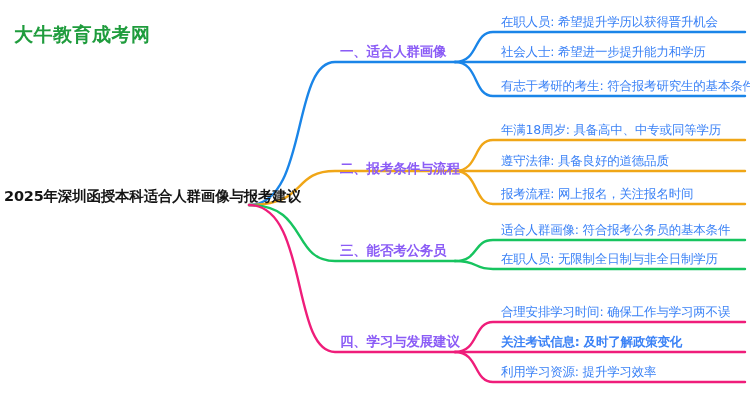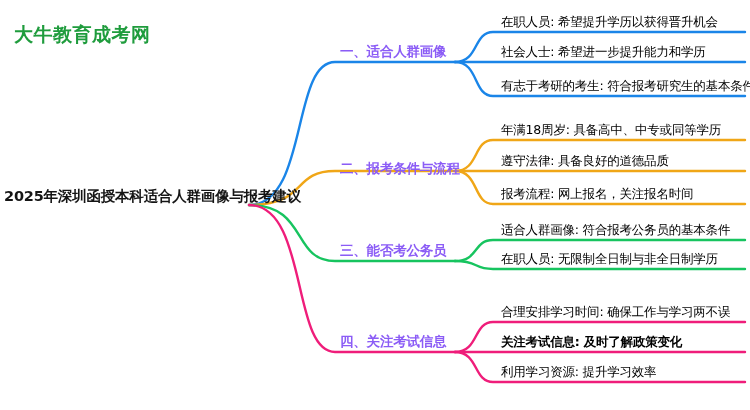--- a/index.html
+++ b/index.html
@@ -117,21 +117,21 @@
     letter-spacing: -0.2px;
   }
   .branch-label {
     font-size: 13.5px;
     font-weight: 600;
     color: #8b5cf6;
     letter-spacing: -0.2px;
   }
   .leaf-label {
     font-size: 12.5px;
-    color: #000000;
+    color: #3b82f6;
     letter-spacing: -0.2px;
   }
 </style>
 </head>
 <body>
 
 <div id="logo">
   <div id="logo-words">
     <div id="logo-title">大牛教育成考网</div>
   </div>
@@ -162,17 +162,17 @@
     <div class="node leaf-label" style="left: 501px; top: 16px;">在职人员: 希望提升学历以获得晋升机会</div>
     <div class="node leaf-label" style="left: 501px; top: 46px;">社会人士: 希望进一步提升能力和学历</div>
     <div class="node leaf-label" style="left: 501px; top: 80px;">有志于考研的考生: 符合报考研究生的基本条件</div>
     <div class="node branch-label" style="left: 340px; top: 162px;">二、报考条件与流程</div>
     <div class="node leaf-label" style="left: 501px; top: 124px;">年满18周岁: 具备高中、中专或同等学历</div>
     <div class="node leaf-label" style="left: 501px; top: 155px;">遵守法律: 具备良好的道德品质</div>
     <div class="node leaf-label" style="left: 501px; top: 188px;">报考流程: 网上报名，关注报名时间</div>
     <div class="node branch-label" style="left: 340px; top: 244px;">三、能否考公务员</div>
     <div class="node leaf-label" style="left: 501px; top: 224px;">适合人群画像: 符合报考公务员的基本条件</div>
     <div class="node leaf-label" style="left: 501px; top: 253px;">在职人员: 无限制全日制与非全日制学历</div>
-    <div class="node branch-label" style="left: 340px; top: 335px;">四、关注考试信息</div>
+    <div class="node branch-label" style="left: 340px; top: 335px;">四、学习与发展建议</div>
     <div class="node leaf-label" style="left: 501px; top: 306px;">合理安排学习时间: 确保工作与学习两不误</div>
     <div class="node leaf-label" style="left: 501px; top: 336px; font-weight: bold;">关注考试信息: 及时了解政策变化</div>
     <div class="node leaf-label" style="left: 501px; top: 366px;">利用学习资源: 提升学习效率</div>
   </div>
 
 </body></html>

